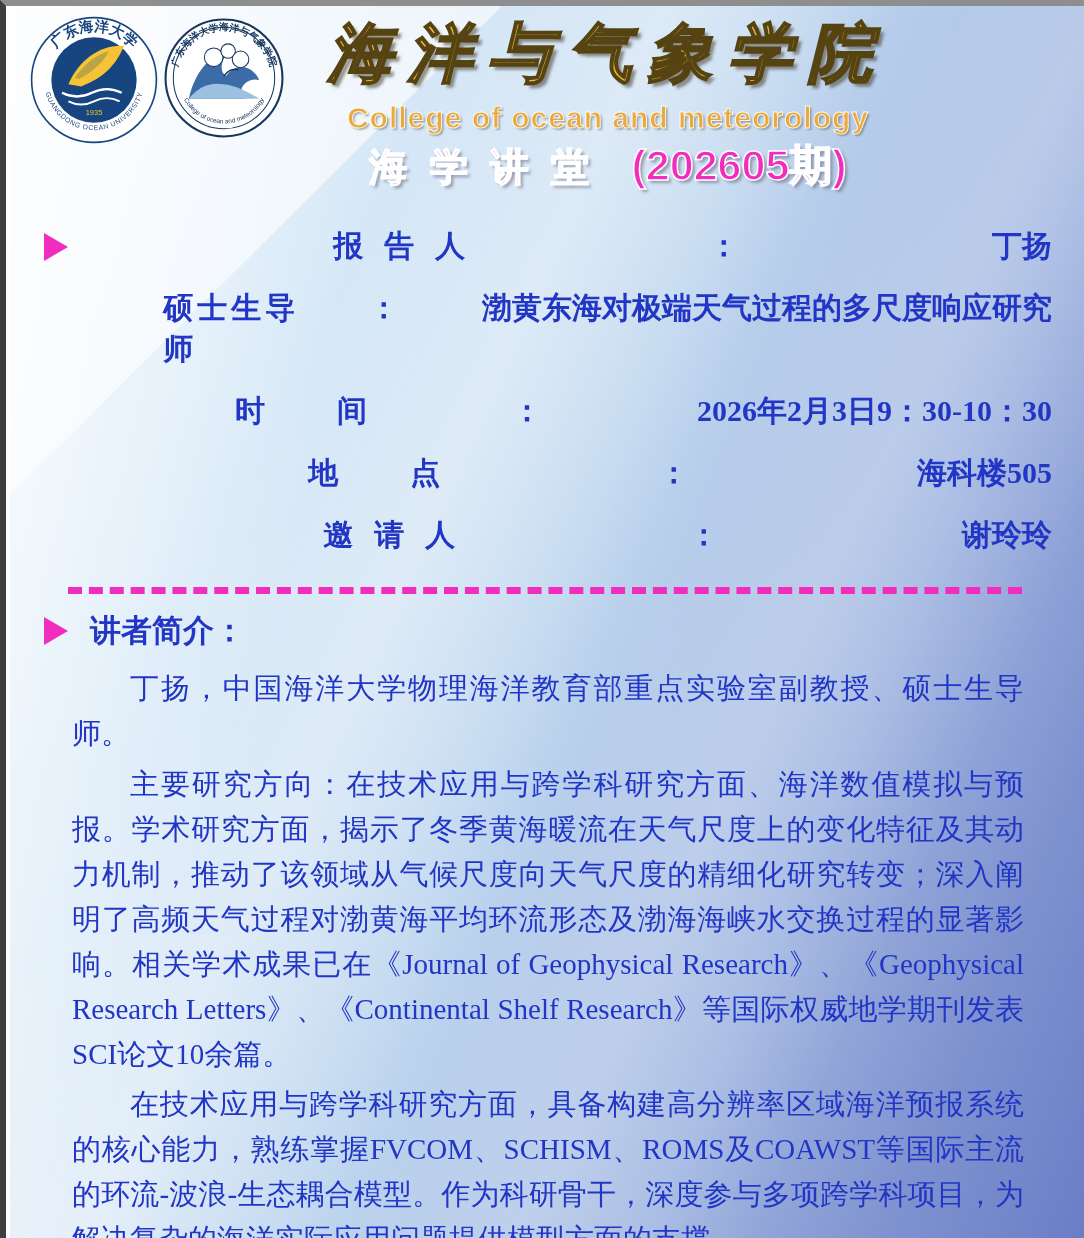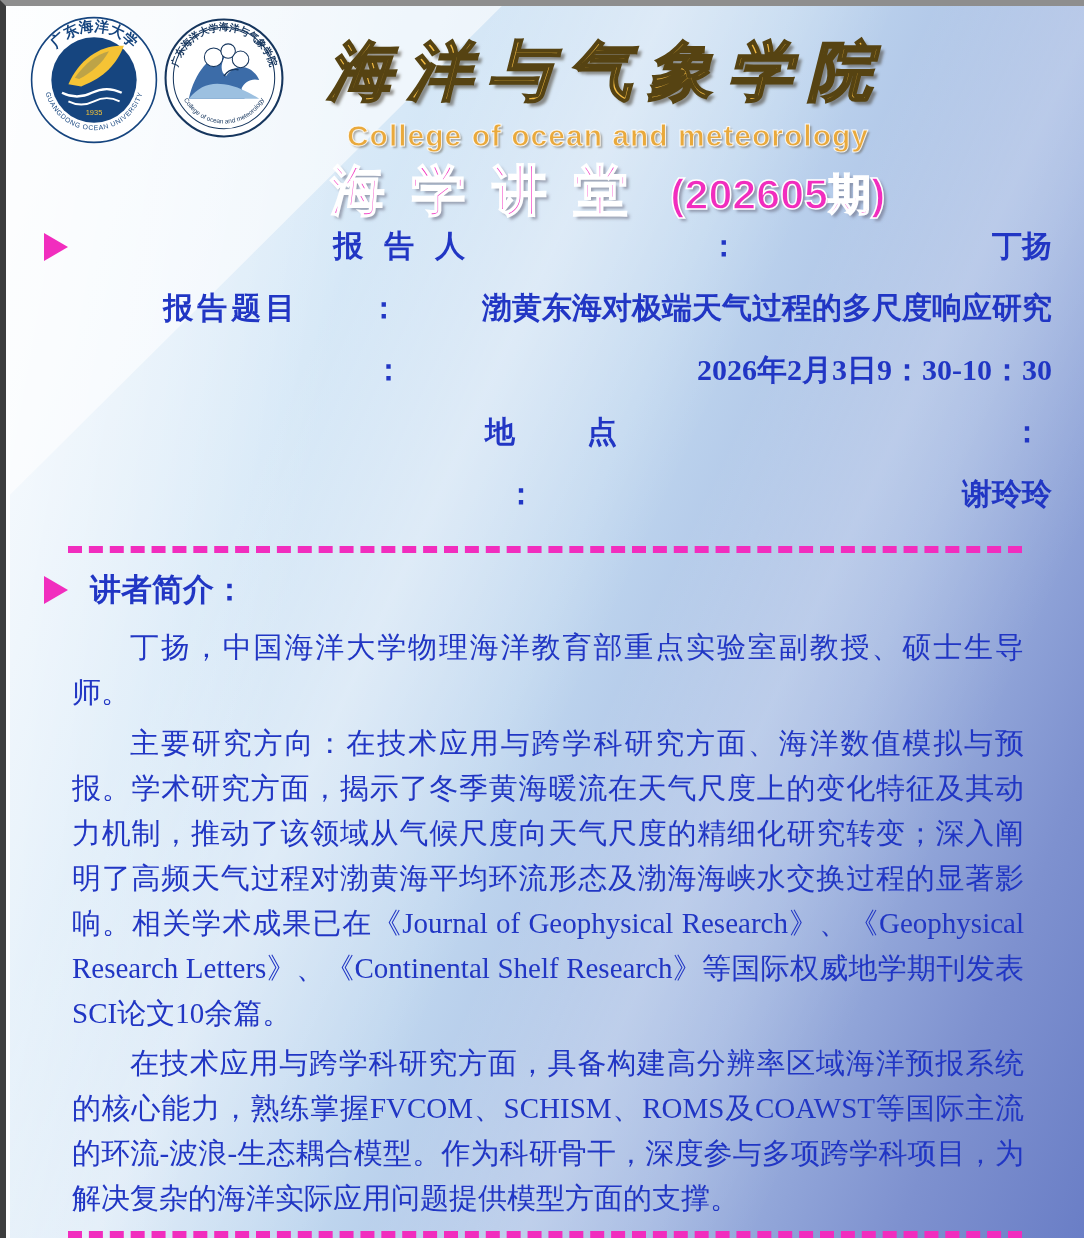--- a/index.html
+++ b/index.html
@@ -20,38 +20,38 @@
   .light-left { background: linear-gradient(100deg, rgba(255,255,255,0.75) 0%, rgba(255,255,255,0) 30%); }
 
   .content { position:relative; display:flex; flex-direction:column; height:100%; padding:0 32px; }
 
   
   .header { position:relative; height:202px; flex:none; }
   .logos { position:absolute; left:-8px; top:10px; display:flex; align-items:flex-start; }
   .logo { display:block; }
   .titles { margin-left:250px; width:640px; text-align:center; }
   .title-cn {
-    font-size:64px; font-weight:bold; letter-spacing:16px; padding-top:22px;
+    font-size:64px; font-weight:bold; letter-spacing:16px; padding-top:4px;
     color:#f2ba42; -webkit-text-stroke:2px #564312;
     text-shadow:4px 4px 3px rgba(70,60,45,0.55);
     font-style:italic;
   }
   .title-en {
     font-family:"Liberation Sans","DejaVu Sans",sans-serif;
     font-size:30px; font-weight:bold; margin-top:4px; letter-spacing:1px;
     color:#e9a93c; -webkit-text-stroke:1px rgba(255,255,255,0.85);
     text-shadow:2px 2px 2px rgba(90,80,60,0.45);
   }
   .series-line {
     font-family:"Liberation Sans","DejaVu Sans",sans-serif;
     margin-top:2px; color:#f12dbe; font-weight:bold;
     -webkit-text-stroke:1.5px #ffffff;
     text-shadow:3px 3px 3px rgba(100,100,120,0.55);
   }
-  .series-title { font-size:54px; letter-spacing:6px; }
+  .series-title { font-size:38px; letter-spacing:6px; }
   .series-issue { font-size:43px; letter-spacing:0;margin-left:32px; }
 
   
   .info { flex:none; padding:18px 0 0 6px; }
   .info-row { display:flex; align-items:baseline; margin-bottom:21px; color:#2136c4; font-weight:bold; font-size:30px;justify-content:space-between; }
   .bullet { width:0; height:0; border-left:24px solid #f12dbe; border-top:14px solid transparent; border-bottom:14px solid transparent; margin-right:22px; align-self:center; flex:none; }
   .bullet-space { width:46px; flex:none; }
   .lbl { display:inline-block; width:4.4em; text-align:justify; text-align-last:justify; }
   .sep-colon { margin-right:10px; }
 
@@ -137,36 +137,39 @@
 
     <div class="info">
       <div class="info-row">
         <span class="bullet"></span>
         <span class="lbl">报告人</span>
           <span class="sep-colon">：</span>
         <span>丁扬</span>
       </div>
       <div class="info-row">
         <span class="bullet-space"></span>
-        <span class="lbl">报告题目</span>
+        <span class="lbl">硕士生导师</span>
           <span class="sep-colon">：</span>
         <span>渤黄东海对极端天气过程的多尺度响应研究</span>
       </div>
       <div class="info-row">
         <span class="bullet-space"></span>
+        <span class="lbl">时间</span>
           <span class="sep-colon">：</span>
         <span>2026年2月3日9：30-10：30</span>
       </div>
       <div class="info-row">
         <span class="bullet-space"></span>
         <span class="lbl">地点</span>
           <span class="sep-colon">：</span>
+        <span>海科楼505</span>
       </div>
       <div class="info-row">
         <span class="bullet-space"></span>
+        <span class="lbl">邀请人</span>
           <span class="sep-colon">：</span>
         <span>谢玲玲</span>
       </div>
     </div>
 
     <hr class="dashes">
 
     <div class="intro">
       <div class="intro-head">
         <span class="bullet"></span>

